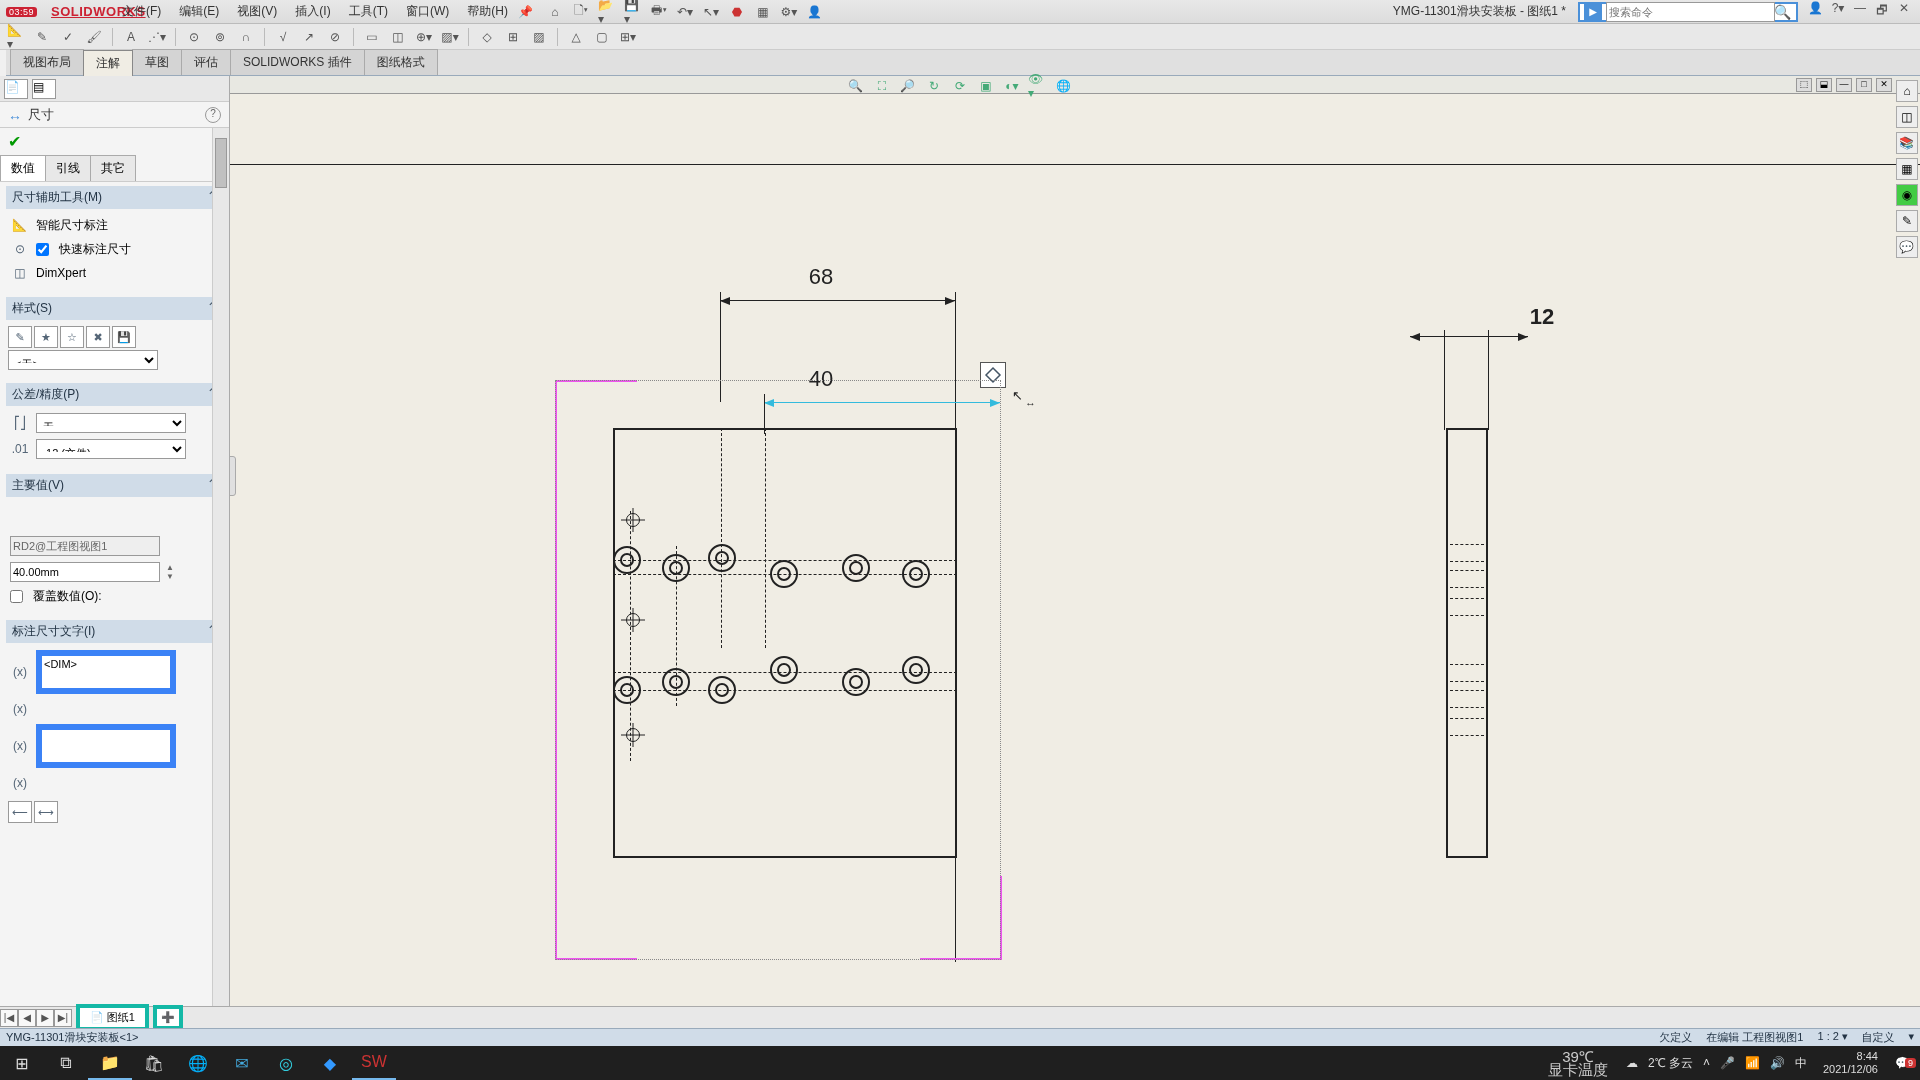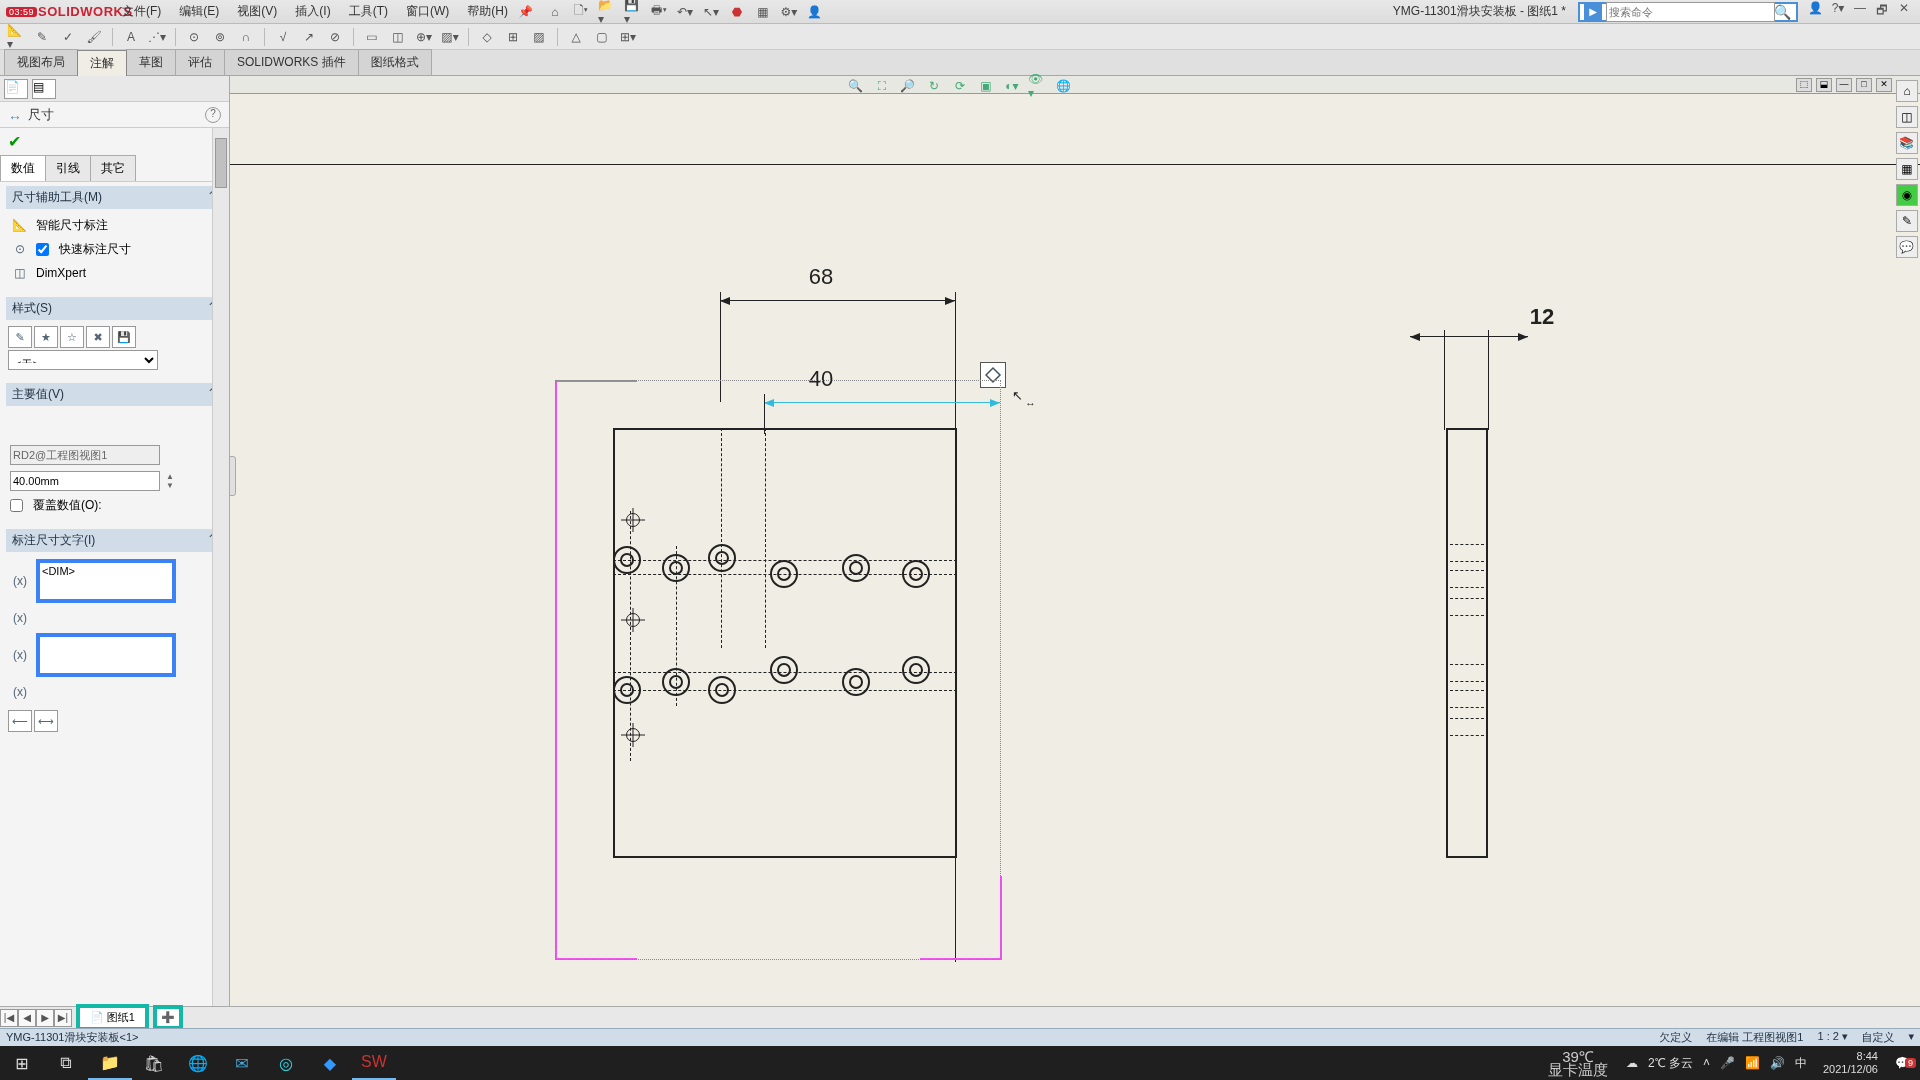--- a/index.html
+++ b/index.html
@@ -1,40 +1,40 @@
 <!DOCTYPE html>
 <html><head>
 <meta charset="utf-8">
 <style>
 * { margin: 0; padding: 0; box-sizing: border-box; font-family: "Microsoft YaHei", Arial, sans-serif; }
 body { width: 1920px; height: 1080px; background: #f0f0f0; overflow: hidden; font-size: 12px; }
 
 
 .titlebar { height: 24px; background: linear-gradient(#e8e8e8,#dcdcdc); display: flex; align-items: center; border-bottom: 1px solid #bbb; }
-.logo { width: 118px; color: #c23; font-weight: bold; font-size: 13px; letter-spacing: 0.5px; padding-left: 6px; display:flex; align-items:center; gap:1px;}
+.logo { width: 118px; color: #c23; font-weight: bold; font-size: 13px; letter-spacing: 0.5px; padding-left: 6px; display:flex; align-items:center; gap:14px;text-decoration:underline;}
 .logo .rec { color:#fff; background:#c23; border-radius:3px; padding:0 3px; font-size:9px; font-weight:normal;}
 .menu { display: flex; gap: 10px; }
 .menu span { padding: 12px 4px; color: #333; }
 .mtools { margin-left: 14px; display:flex; gap:8px; }
 .mtools span { width:18px; height:18px; display:inline-flex; align-items:center; justify-content:center; color:#555; }
 .doctitle { margin-left: auto; margin-right: 12px; color: #333; }
 .searchbox { width: 220px; height: 20px; border: 2px solid #4a90d9; background:#fff; display:flex; align-items:center; padding:0 4px; }
 .searchbox .gobtn { width:18px; height:16px; background:#4a90d9; margin-right:4px; display:inline-flex; align-items:center; justify-content:center; color:#fff; font-size:10px;}
 .searchbox input { border:none; outline:none; flex:1; font-size:12px; color:#888; }
 .searchbox .mag { color:#4a90d9; font-size:14px; }
 .winbtns { display:flex; gap:6px; margin: 0 8px 0 10px; color:#555; }
 .winbtns span { width:16px; text-align:center; }
 
 
 .toolbar { height: 26px; background:#e8e8e8; border-bottom:1px solid #ccc; display:flex; align-items:center; padding:0 6px; gap:6px; }
 .toolbar .tbtn { width:20px; height:20px; display:inline-flex; align-items:center; justify-content:center; color:#555; border:1px solid transparent; }
 .toolbar .sep { width:1px; height:18px; background:#bbb; margin:0 2px; }
 
 
-.tabs { height: 26px; background:#e0e0e0; display:flex; align-items:flex-end; padding-left:4px; border-bottom:1px solid #9ab; }
+.tabs { height: 26px; background:#e0e0e0; display:flex; align-items:flex-end; padding-left:4px; border-bottom:1px solid #9ab;margin-left:6px; }
 .tab { padding: 4px 12px; background:#d4d4d4; border:1px solid #aaa; border-bottom:none; margin-right:-1px; color:#333; }
 .tab.active { background:#f0ede4; border-color:#888; position:relative; top:1px; }
 
 
 .viewtb { position:absolute; top:76px; left:50%; transform:translateX(-50%); display:flex; gap:6px; z-index:5;}
 .viewtb span { width:20px; height:20px; display:inline-flex; align-items:center; justify-content:center; color:#4a7; }
 
 
 .main { position:absolute; top:76px; left:0; right:0; bottom:34px; display:flex; }
 
@@ -57,21 +57,21 @@
 .sec-head .chev { margin-left:auto; color:#456; }
 .sec-body { padding:4px 2px; }
 .row { display:flex; align-items:center; gap:6px; padding:3px 2px; }
 .row .icon { width:20px; height:18px; display:inline-flex; align-items:center; justify-content:center; color:#567; }
 .iconbar { display:flex; gap:2px; padding:2px 0;}
 .iconbar .ib { width:24px; height:22px; border:1px solid #999; background:#fff; display:inline-flex; align-items:center; justify-content:center; font-size:11px; color:#567;}
 select, input[type=text] { border:1px solid #999; background:#fff; font-size:11px; padding:6px 2px; height:20px;}
 input[readonly] { background:#eee; color:#666;margin-top:32px;}
 .selwide { width:150px; }
 .inwide { width:150px; }
-textarea.dimtxt { width:140px; height:44px; border:4px solid #3b82f6; font-size:11px; padding:2px; resize:none; }
+textarea.dimtxt { width:140px; height:44px; border:6px solid #3b82f6; font-size:11px; padding:2px; resize:none; }
 .vscroll { position:absolute; right:0; top:52px; bottom:0; width:17px; background:#e8e8e8; border-left:1px solid #ccc;}
 .vscroll .thumb { position:absolute; left:2px; right:2px; top:10px; height:50px; background:#c0c0c0; border:1px solid #999;}
 
 
 .canvas { flex:1; background:#f0ede4; position:relative; overflow:hidden; }
 .gripper { position:absolute; left:-6px; top:380px; width:12px; height:40px; background:#e0e0e0; border:1px solid #aaa; border-radius:3px;}
 .ruler-h { position:absolute; left:0; right:0; top:0; height:18px; background:#e8e8e2; border-bottom:1px solid #999;}
 .hline { position:absolute; left:0; right:0; top:88px; height:1px; background:#222;}
 
 
@@ -312,20 +312,36 @@
             <span class="ib">★</span>
             <span class="ib">☆</span>
             <span class="ib">✖</span>
             <span class="ib">💾</span>
           </div>
           <select class="selwide"><option>&lt;无&gt;</option></select>
         </div>
       </div>
       <div class="section">
         <div class="sec-head">
+            <span>公差/精度(P)</span>
+            <span class="chev">⌃</span>
+          </div>
+        <div class="sec-body">
+          <div class="row">
+              <span class="icon">⎡⎦</span>
+              <select class="selwide"><option>无</option></select>
+            </div>
+          <div class="row">
+              <span class="icon">.01</span>
+              <select class="selwide"><option>.12 (文件)</option></select>
+            </div>
+        </div>
+      </div>
+      <div class="section">
+        <div class="sec-head">
             <span>主要值(V)</span>
             <span class="chev">⌃</span>
           </div>
         <div class="sec-body">
           <div class="row">
               <input type="text" readonly="" class="inwide" value="RD2@工程图视图1" style="">
             </div>
           <div class="row">
               <input type="text" class="inwide" value="40.00mm" style="">
               <span style="display:flex;flex-direction:column;font-size:8px;color:#666;">

